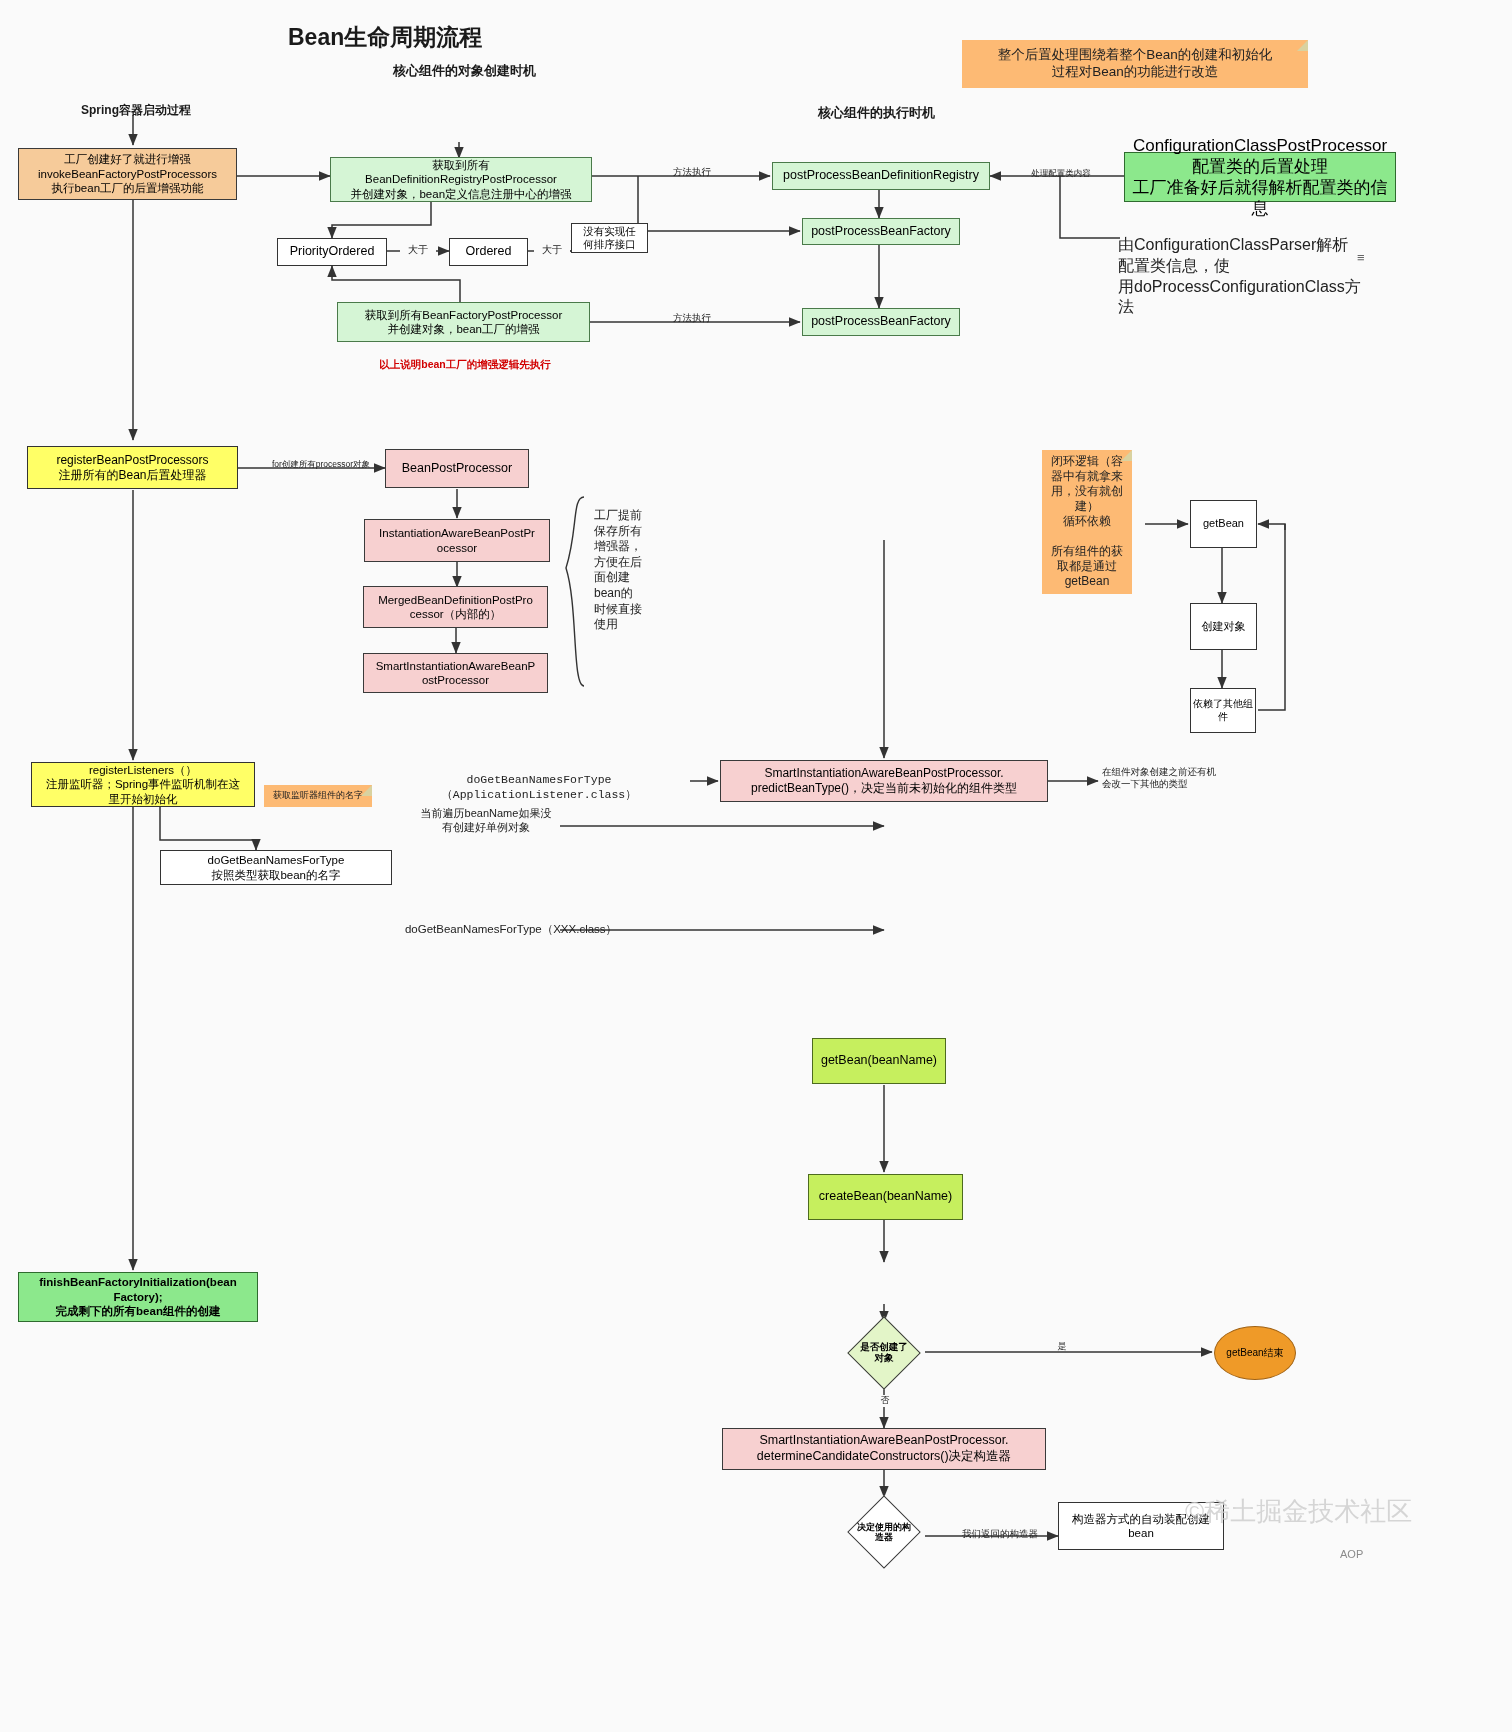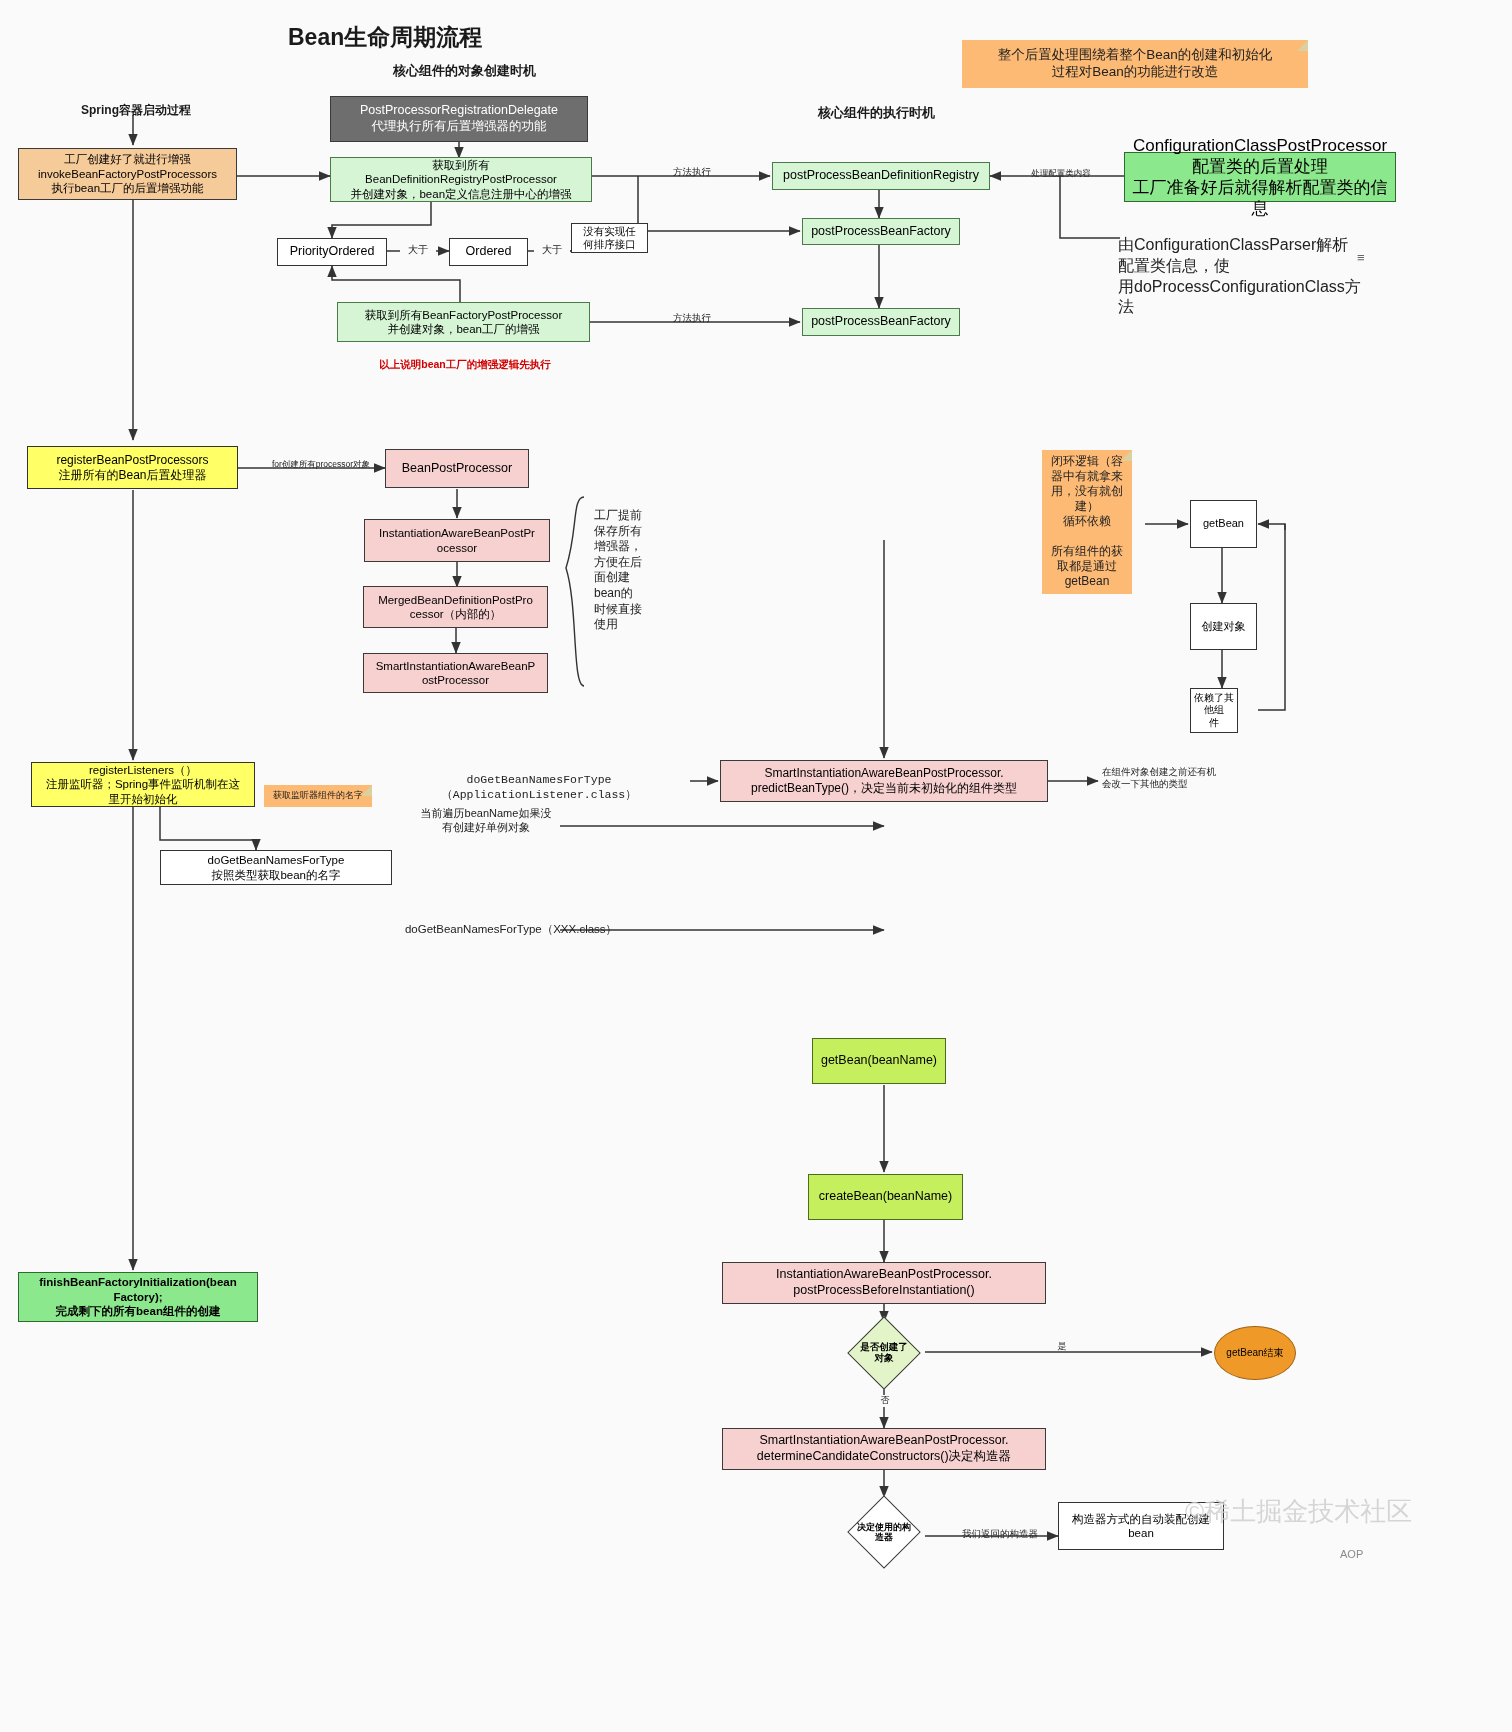--- a/index.html
+++ b/index.html
@@ -123,22 +123,20 @@
   </svg>
 
   <div class="ttl" style="left:288px;top:22px;font-size:23px;">Bean生命周期流程</div>
   <div class="ttl" style="left:393px;top:62px;font-size:13px;">核心组件的对象创建时机</div>
   <div class="ttl" style="left:818px;top:104px;font-size:13px;">核心组件的执行时机</div>
   <div class="ttl" style="left:81px;top:102px;font-size:12px;">Spring容器启动过程</div>
 
   <div class="node note" style="left:962px;top:40px;width:346px;height:48px;font-size:13.5px;white-space:pre-line;">整个后置处理围绕着整个Bean的创建和初始化
 过程对Bean的功能进行改造</div>
 
-  <div class="node gray" style="left:330px;top:96px;width:258px;height:46px;font-size:12.5px;white-space:pre-line;">PostProcessorRegistrationDelegate
-代理执行所有后置增强器的功能</div>
 
   <div class="node orange" style="left:18px;top:148px;width:219px;height:52px;font-size:11.5px;white-space:pre-line;">工厂创建好了就进行增强
 invokeBeanFactoryPostProcessors
 执行bean工厂的后置增强功能</div>
 
   <div class="node green" style="left:330px;top:157px;width:262px;height:45px;font-size:11.5px;white-space:pre-line;">获取到所有
 BeanDefinitionRegistryPostProcessor
 并创建对象，bean定义信息注册中心的增强</div>
 
   <div class="node box" style="left:277px;top:238px;width:110px;height:28px;font-size:12.5px;">PriorityOrdered</div>
@@ -197,21 +195,21 @@
 用，没有就创
 建）
 循环依赖
 
 所有组件的获
 取都是通过
 getBean</div>
 
   <div class="node box" style="left:1190px;top:500px;width:67px;height:48px;font-size:11px;">getBean</div>
   <div class="node box" style="left:1190px;top:603px;width:67px;height:47px;font-size:11px;">创建对象</div>
-  <div class="node box" style="left:1190px;top:688px;width:48px;height:45px;font-size:10px;white-space:pre-line;">依赖了其他组
+  <div class="node box" style="left:1190px;top:688px;width:66px;height:45px;font-size:10px;white-space:pre-line;">依赖了其他组
 件</div>
 
   <div class="node yellowbox" style="left:31px;top:762px;width:224px;height:45px;font-size:11.5px;white-space:pre-line;">registerListeners（）
 注册监听器；Spring事件监听机制在这
 里开始初始化</div>
 
   <div class="node note" style="left:264px;top:785px;width:108px;height:22px;font-size:9px;">获取监听器组件的名字</div>
 
   <div class="node box" style="left:160px;top:850px;width:232px;height:35px;font-size:11.5px;white-space:pre-line;">doGetBeanNamesForType
 按照类型获取bean的名字</div>
@@ -223,22 +221,20 @@
 
   <div class="node pink" style="left:720px;top:760px;width:328px;height:42px;font-size:12px;white-space:pre-line;">SmartInstantiationAwareBeanPostProcessor.
 predictBeanType()，决定当前未初始化的组件类型</div>
 
   <div class="lbl" style="left:1102px;top:766px;width:150px;font-size:9.5px;text-align:left;">在组件对象创建之前还有机
 会改一下其他的类型</div>
 
   <div class="node limegreen" style="left:812px;top:1038px;width:134px;height:46px;font-size:12.5px;">getBean(beanName)</div>
   <div class="node limegreen" style="left:808px;top:1174px;width:155px;height:46px;font-size:12.5px;">createBean(beanName)</div>
 
-  <div class="node pink" style="left:722px;top:1262px;width:324px;height:42px;font-size:12.5px;white-space:pre-line;">InstantiationAwareBeanPostProcessor.
-postProcessBeforeInstantiation()</div>
 
   <div class="diamond-wrap" style="left:843px;top:1322px;width:82px;height:62px;">
     <div class="diamond dm-green" style="width:52px;height:52px;left:15px;top:5px;"></div>
     <div class="dm-label" style="font-size:9.5px;white-space:pre-line;">是否创建了
 对象</div>
   </div>
 
   <div class="lbl" style="left:1050px;top:1341px;width:24px;font-size:9px;">是</div>
   <div class="lbl" style="left:873px;top:1395px;width:24px;font-size:9px;background:#fafafa;">否</div>
 

